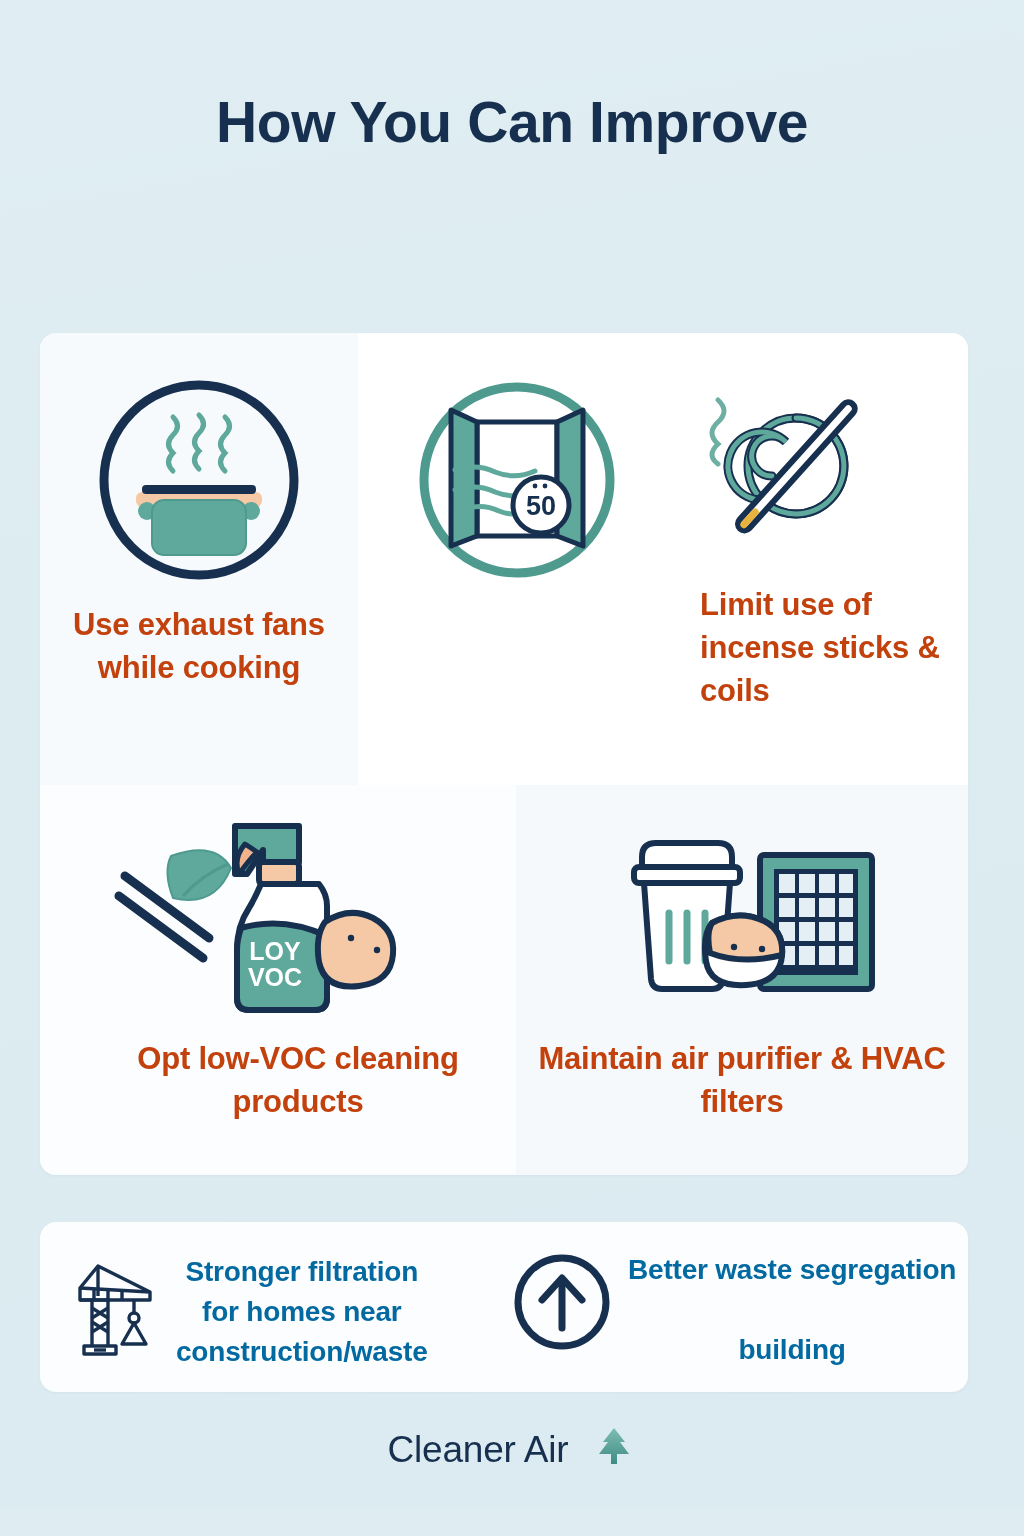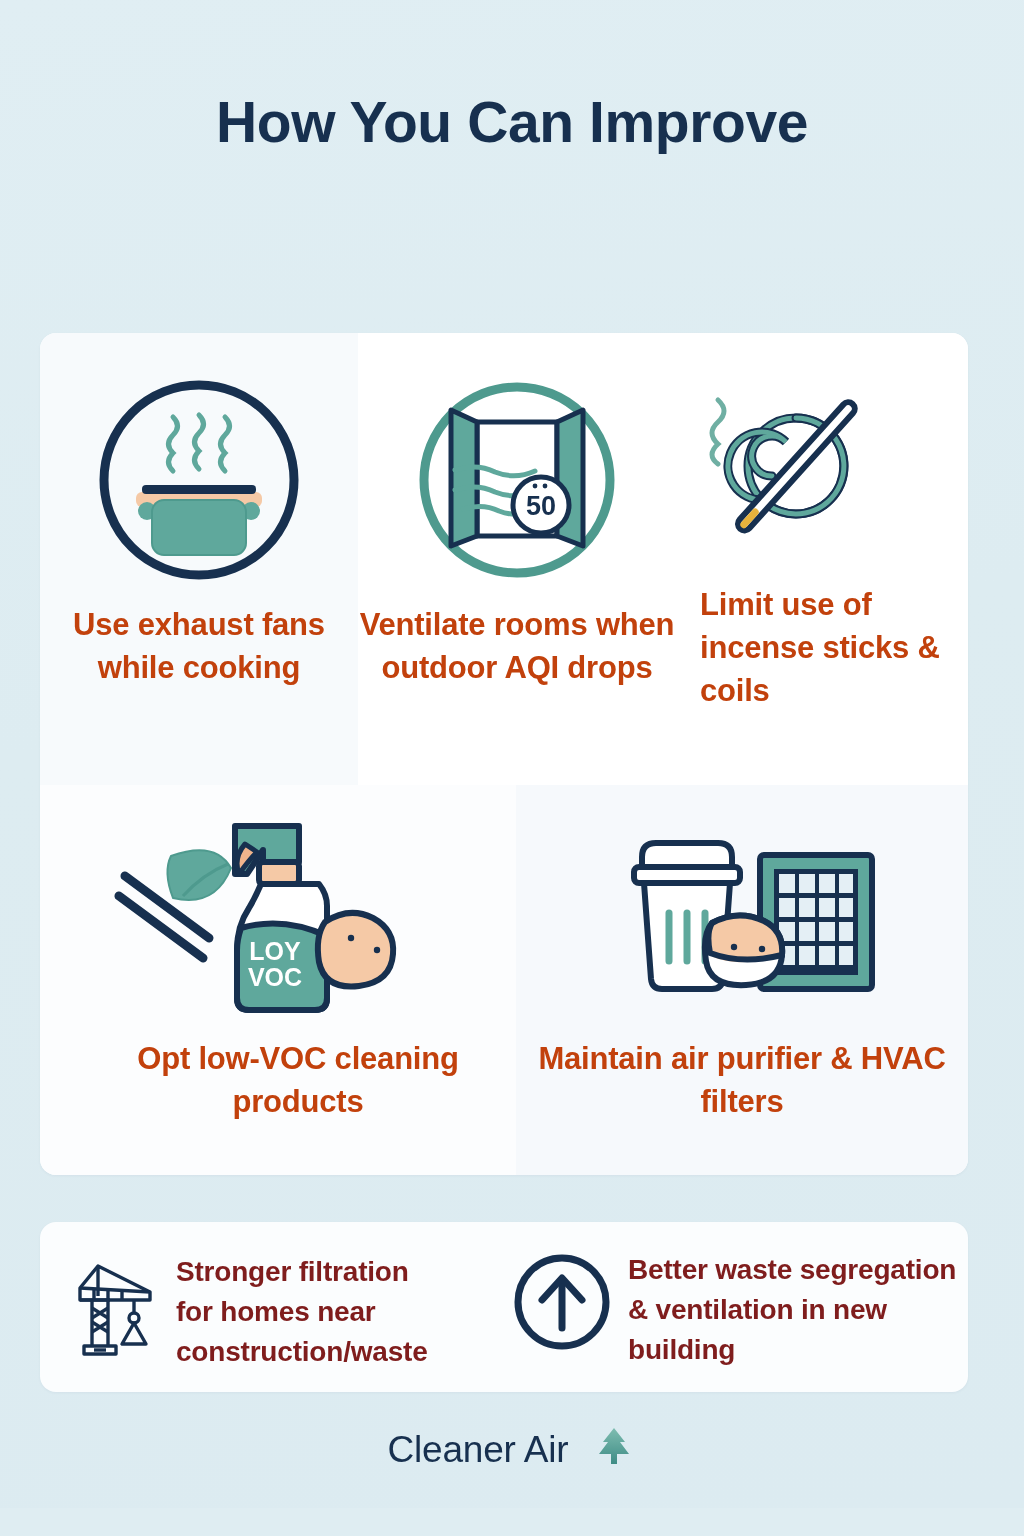--- a/index.html
+++ b/index.html
@@ -71,21 +71,21 @@
   .footer-card {
     position:absolute; left:40px; top:1222px; width:928px; height:170px;
     background:#fbfdfe; border-radius:16px;
     box-shadow:0 1px 3px rgba(30,60,90,.05);
   }
   .foot-item { position:absolute; display:flex; align-items:flex-start; gap:14px; }
   .foot-1 { left:30px; top:30px; width:430px; }
   .foot-2 { left:470px; top:28px; width:520px; }
   .foot-text {
     font-size:28px; font-weight:bold; line-height:1.42;
-    color:#7f1d1d; letter-spacing:-0.2px; white-space:nowrap;
+    color:#0369a1; letter-spacing:-0.2px; white-space:nowrap;text-align:center;
   }
   .foot-icon { flex:0 0 auto; }
 
   
   .tagline {
     position:absolute; left:0; right:0; top:1424px; text-align:center;
     font-size:37px; font-weight:normal; color:#17304f; letter-spacing:-0.2px;
   }
   .tagline .tree { display:inline-block; vertical-align:-6px; margin-left:14px; }
 </style>
@@ -133,21 +133,20 @@
               <path d="M44 96 q22 -7 40 2 q20 8 40 -1"></path>
               <path d="M44 116 q22 -7 40 2 q20 8 40 -1"></path>
               <path d="M52 135 q20 -6 36 2 q18 7 36 -1"></path>
             </g>
             <circle cx="130" cy="131" r="28" fill="#ffffff" stroke="#17304f" stroke-width="5"></circle>
             <text x="130" y="141" text-anchor="middle" font-family="Liberation Sans, sans-serif" font-size="27" font-weight="bold" fill="#17304f">50</text>
             <circle cx="124" cy="112" r="2.4" fill="#17304f"></circle>
             <circle cx="134" cy="112" r="2.4" fill="#17304f"></circle>
           </svg>
         </div>
-        <div class="caption ctr">Ventilate rooms when outdoor AQI drops</div>
       </div>
 
       <div class="cell c3 tint-b">
         <div class="icon-wrap">
           <svg width="195" height="185" viewBox="0 0 195 185">
             <g stroke="#6FAFA3" stroke-width="5" fill="none" stroke-linecap="round">
               <path d="M20 26 q12 11 0 22 q-12 11 0 22 q-12 11 0 20"></path>
             </g>
             <g fill="none" stroke-linecap="round">
               <circle cx="98" cy="92" r="48" stroke="#17304f" stroke-width="9"></circle>
@@ -274,21 +273,21 @@
         <svg width="104" height="104" viewBox="0 0 104 104">
           <circle cx="52" cy="52" r="44" fill="none" stroke="#17304f" stroke-width="7"></circle>
           <g stroke="#17304f" stroke-width="7" stroke-linecap="round" stroke-linejoin="round" fill="none">
             <line x1="52" y1="78" x2="52" y2="30"></line>
             <polyline points="32,50 52,28 72,50"></polyline>
           </g>
         </svg>
       </span>
       <span class="foot-text">
         <span>Better waste segregation</span><br>
-        <span>&amp; ventilation in new</span><br>
+        <br>
         <span>building</span>
       </span>
     </div>
   </div>
 
   <div class="tagline">
     <span>Cleaner Air</span>
     <span class="tree">
       <svg width="44" height="44" viewBox="0 0 44 44">
         <defs>

